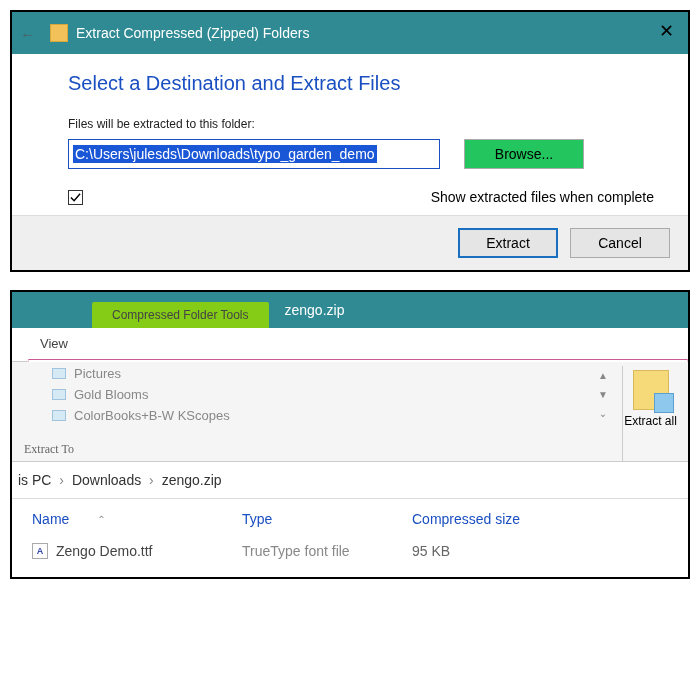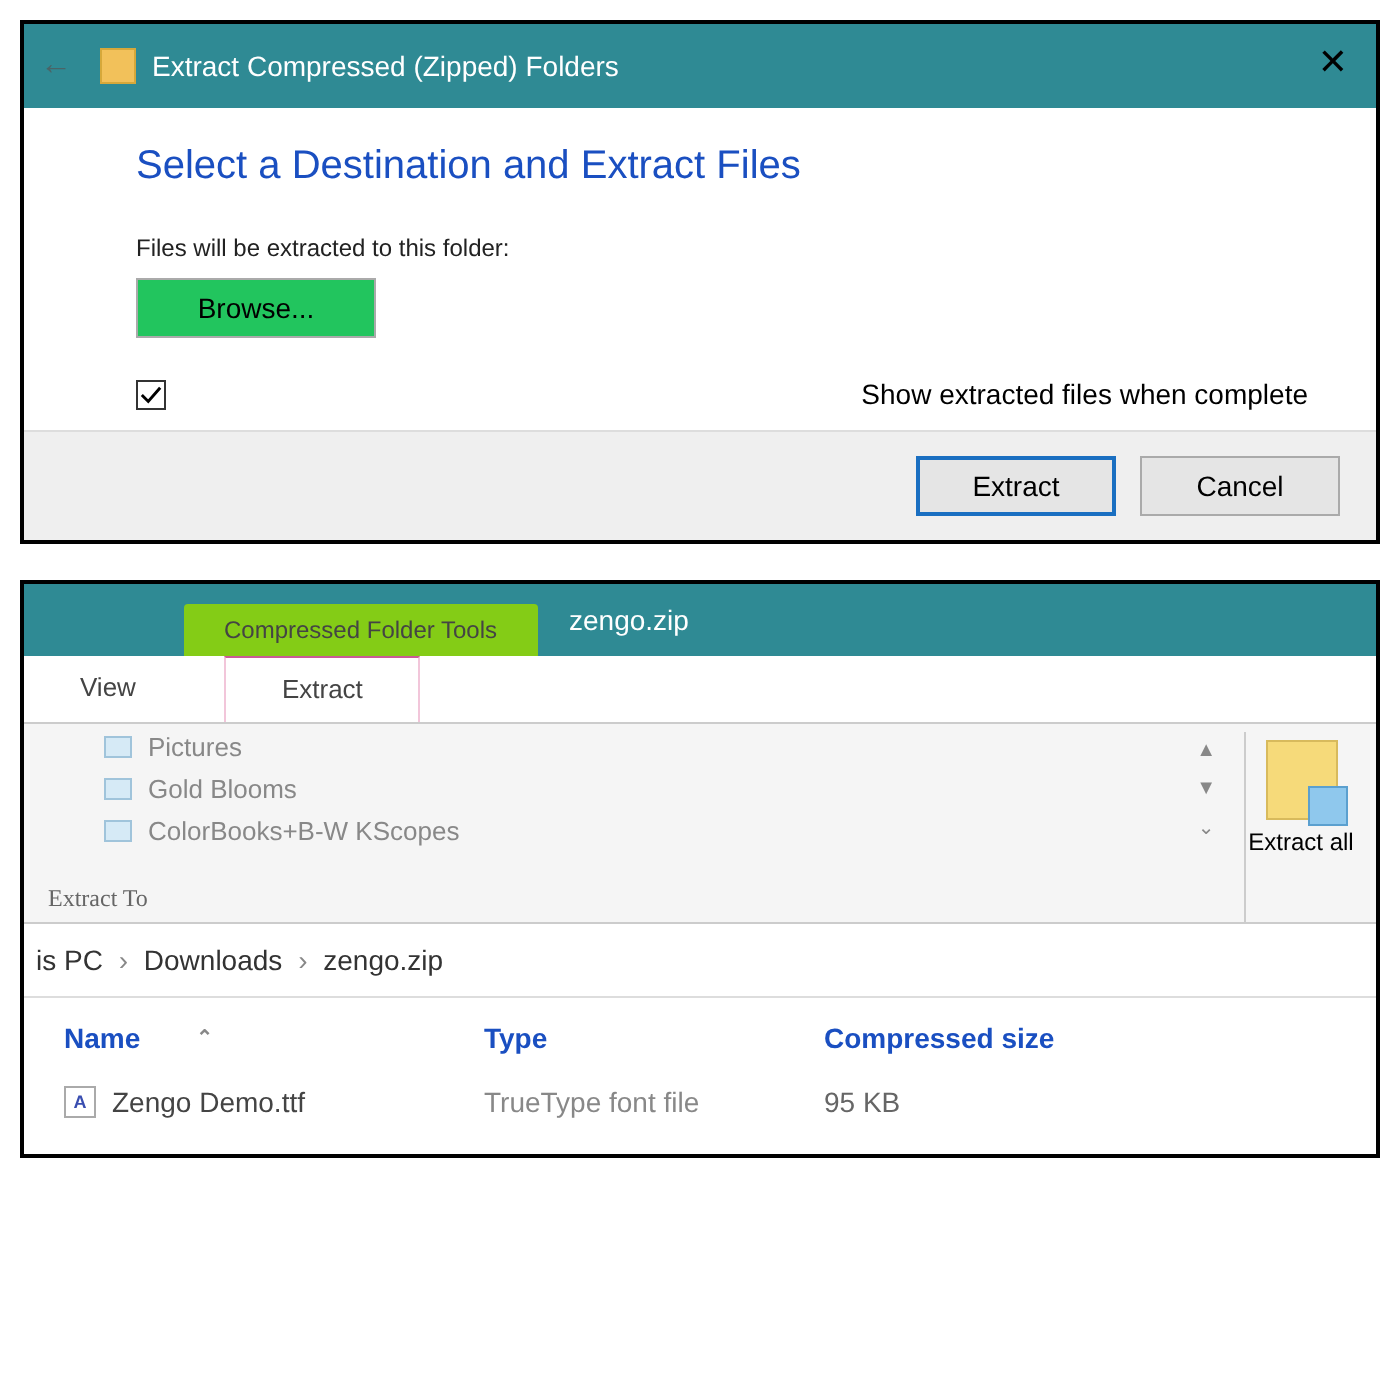--- a/index.html
+++ b/index.html
@@ -151,20 +151,21 @@
       color: #fff;
       font-size: 14px;
       margin-left: 16px;
       align-self: center;
     }
     .ribbon-tabs {
       display: flex;
       background: #fff;
       border-bottom: 1px solid #ccc;
       height: 34px;
+      flex-direction: column;
     }
     .rtab {
       padding: 8px 28px;
       font-size: 13px;
       color: #444;
     }
     .rtab.active {
       border: 1px solid #f2c6da;
       border-bottom: none;
       border-top: 1px solid #ca5a95;
@@ -239,21 +240,20 @@
       color: #333;
       border-bottom: 1px solid #ddd;
     }
     .breadcrumb .sep { color: #888; margin: 0 4px; }
     .columns {
       display: flex;
       padding: 12px 20px 6px;
       color: #1a4fc1;
       font-size: 14px;
       gap: 0;
-      font-weight: bold;
     }
     .col-name { width: 210px; display: flex; align-items: center; gap: 28px; }
     .sort-caret { font-size: 10px; color: #888; }
     .col-type { width: 170px; }
     .col-size { flex: 1; }
     .file-row {
       display: flex;
       padding: 10px 20px 18px;
       font-size: 14px;
       color: #555;
@@ -280,20 +280,23 @@
   <div class="titlebar">
     <span class="back-arrow">←</span>
     <span class="folder-icon"></span>
     <span class="title-text">Extract Compressed (Zipped) Folders</span>
     <span class="close-x">✕</span>
   </div>
   <div class="dialog-body">
     <div class="heading">Select a Destination and Extract Files</div>
     <div class="label">Files will be extracted to this folder:</div>
     <div class="path-row">
+      <div class="path-input">
+        <span>C:\Users\julesds\Downloads\typo_garden_demo</span>
+      </div>
       <button class="browse-btn">Browse...</button>
     </div>
     <div class="checkbox-row">
       <span class="chk">
         <svg viewBox="0 0 12 12">
             <path d="M1 6 L4.5 9.5 L11 2" stroke="#000" stroke-width="1.6" fill="none"></path>
           </svg>
       </span>
       <span>Show extracted files when complete</span>
     </div>

